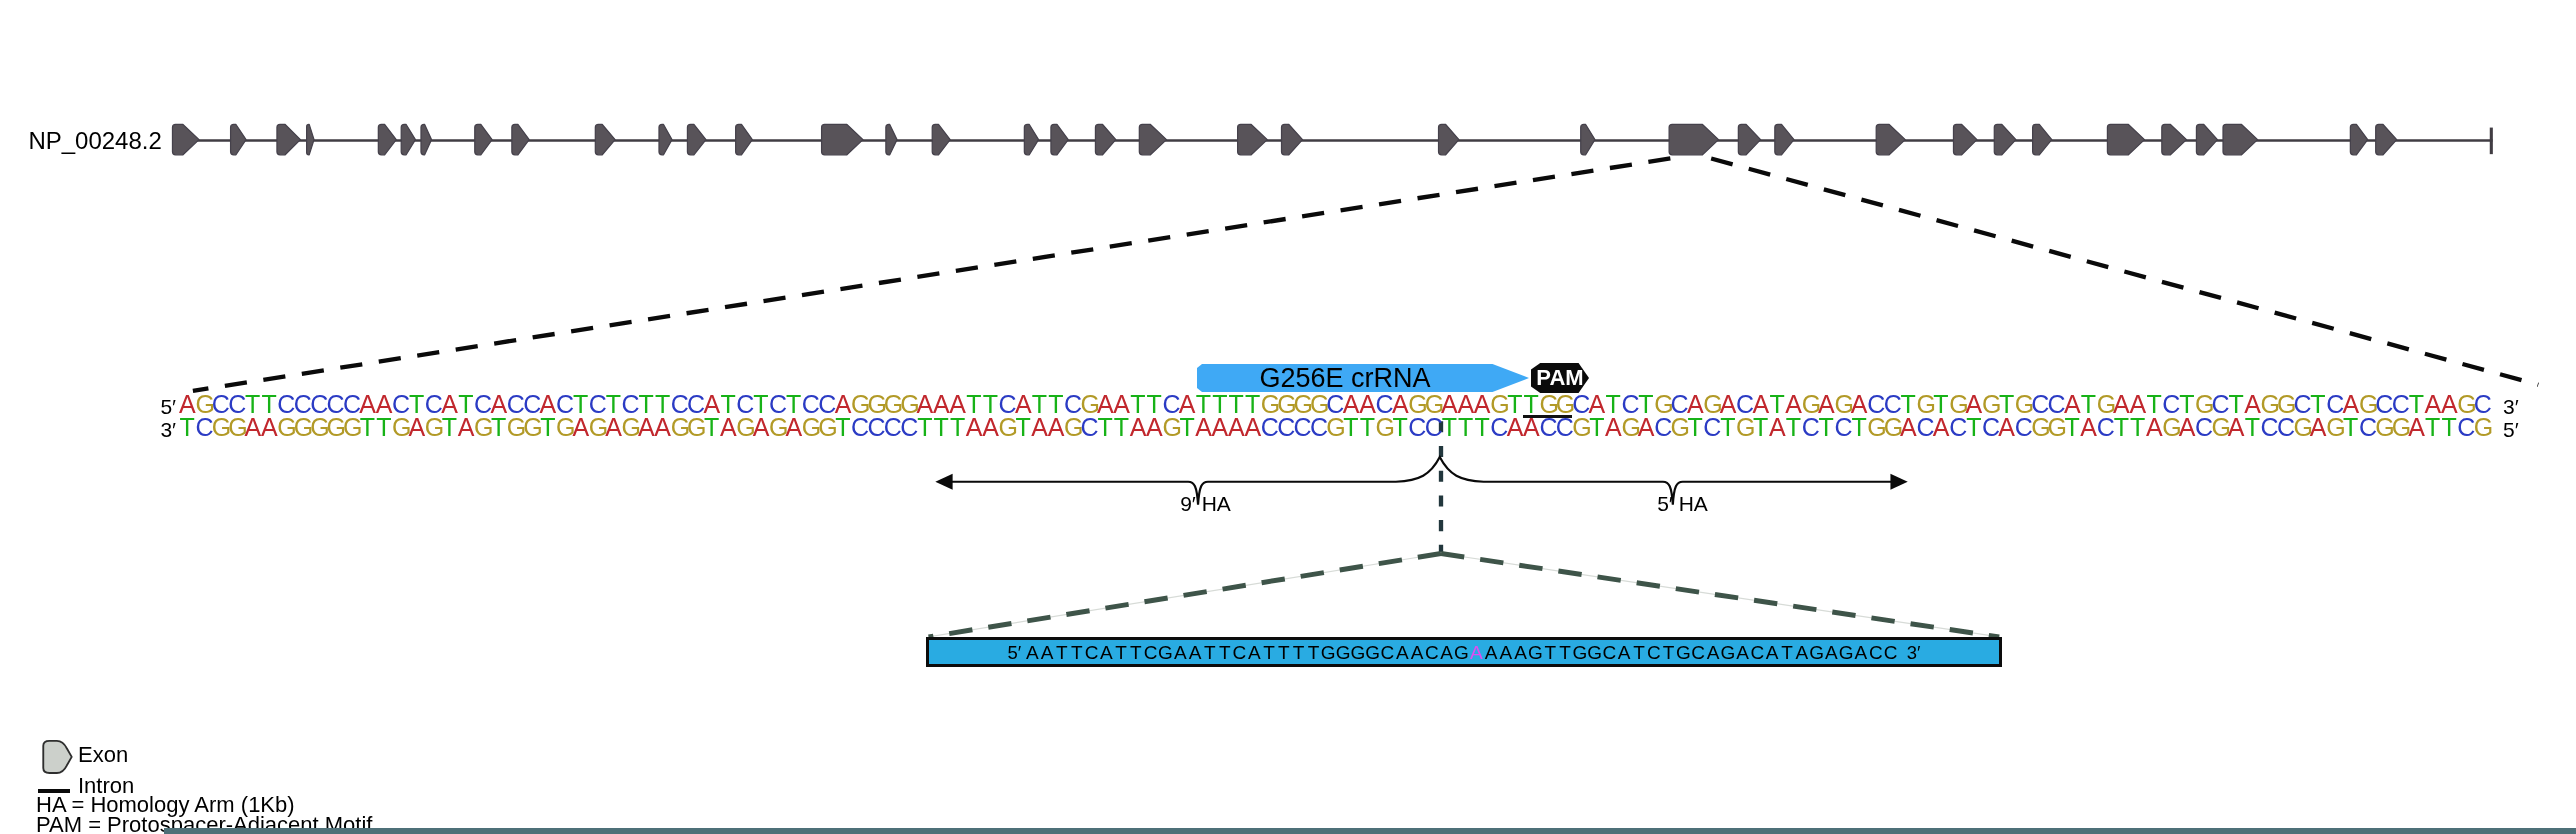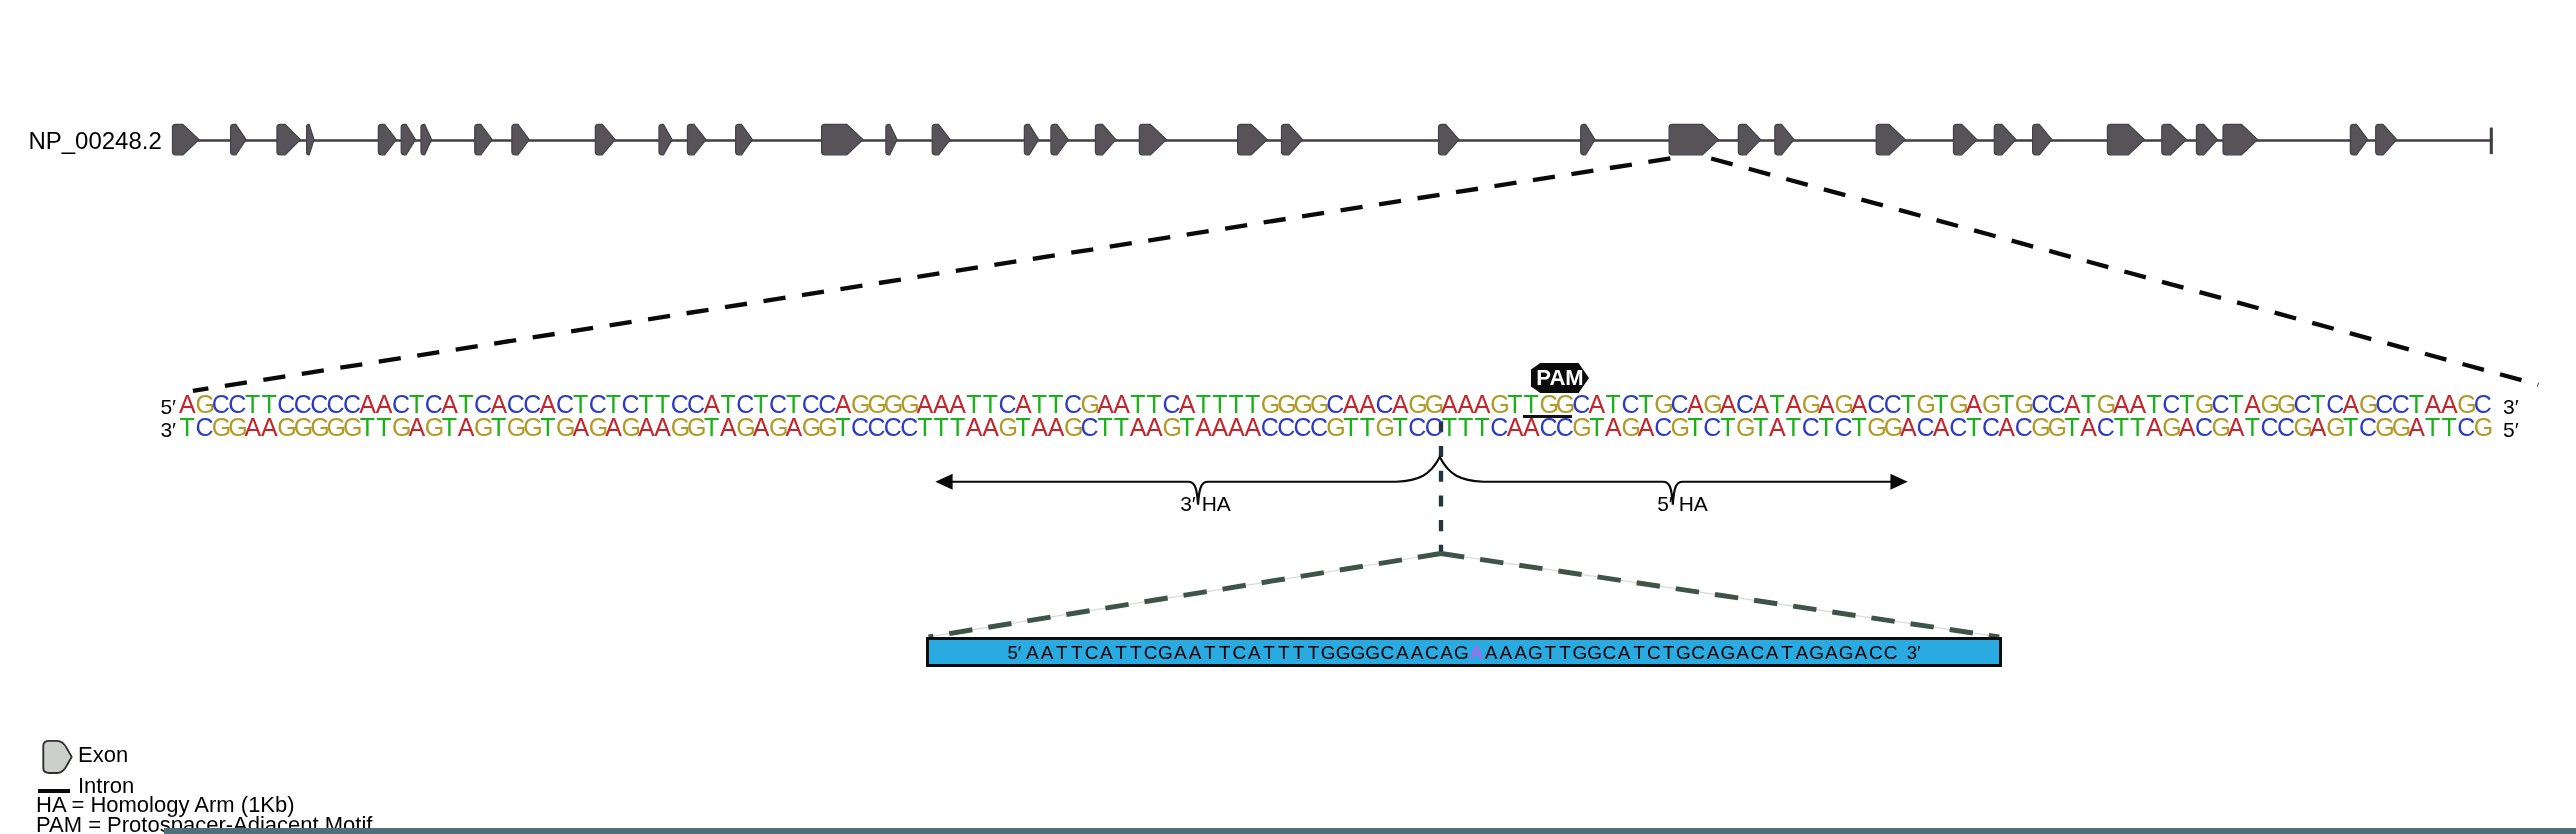--- a/index.html
+++ b/index.html
@@ -113,26 +113,29 @@
   <div class="abs gene-label">NP_00248.2</div>
 
   <div class="abs end-label" style="left:150px;top:396px;width:26px;text-align:right;">5′</div>
   <div class="abs end-label" style="left:150px;top:419px;width:26px;text-align:right;">3′</div>
   <div class="abs end-label" style="left:2503px;top:396px;">3′</div>
   <div class="abs end-label" style="left:2503px;top:419px;">5′</div>
 
   <div id="top-strand" class="abs strand"><span style="color: rgb(193, 39, 45);">A</span><span style="color: rgb(178, 154, 39);">G</span><span style="color: rgb(43, 59, 196);">C</span><span style="color: rgb(43, 59, 196);">C</span><span style="color: rgb(23, 178, 23);">T</span><span style="color: rgb(23, 178, 23);">T</span><span style="color: rgb(43, 59, 196);">C</span><span style="color: rgb(43, 59, 196);">C</span><span style="color: rgb(43, 59, 196);">C</span><span style="color: rgb(43, 59, 196);">C</span><span style="color: rgb(43, 59, 196);">C</span><span style="color: rgb(193, 39, 45);">A</span><span style="color: rgb(193, 39, 45);">A</span><span style="color: rgb(43, 59, 196);">C</span><span style="color: rgb(23, 178, 23);">T</span><span style="color: rgb(43, 59, 196);">C</span><span style="color: rgb(193, 39, 45);">A</span><span style="color: rgb(23, 178, 23);">T</span><span style="color: rgb(43, 59, 196);">C</span><span style="color: rgb(193, 39, 45);">A</span><span style="color: rgb(43, 59, 196);">C</span><span style="color: rgb(43, 59, 196);">C</span><span style="color: rgb(193, 39, 45);">A</span><span style="color: rgb(43, 59, 196);">C</span><span style="color: rgb(23, 178, 23);">T</span><span style="color: rgb(43, 59, 196);">C</span><span style="color: rgb(23, 178, 23);">T</span><span style="color: rgb(43, 59, 196);">C</span><span style="color: rgb(23, 178, 23);">T</span><span style="color: rgb(23, 178, 23);">T</span><span style="color: rgb(43, 59, 196);">C</span><span style="color: rgb(43, 59, 196);">C</span><span style="color: rgb(193, 39, 45);">A</span><span style="color: rgb(23, 178, 23);">T</span><span style="color: rgb(43, 59, 196);">C</span><span style="color: rgb(23, 178, 23);">T</span><span style="color: rgb(43, 59, 196);">C</span><span style="color: rgb(23, 178, 23);">T</span><span style="color: rgb(43, 59, 196);">C</span><span style="color: rgb(43, 59, 196);">C</span><span style="color: rgb(193, 39, 45);">A</span><span style="color: rgb(178, 154, 39);">G</span><span style="color: rgb(178, 154, 39);">G</span><span style="color: rgb(178, 154, 39);">G</span><span style="color: rgb(178, 154, 39);">G</span><span style="color: rgb(193, 39, 45);">A</span><span style="color: rgb(193, 39, 45);">A</span><span style="color: rgb(193, 39, 45);">A</span><span style="color: rgb(23, 178, 23);">T</span><span style="color: rgb(23, 178, 23);">T</span><span style="color: rgb(43, 59, 196);">C</span><span style="color: rgb(193, 39, 45);">A</span><span style="color: rgb(23, 178, 23);">T</span><span style="color: rgb(23, 178, 23);">T</span><span style="color: rgb(43, 59, 196);">C</span><span style="color: rgb(178, 154, 39);">G</span><span style="color: rgb(193, 39, 45);">A</span><span style="color: rgb(193, 39, 45);">A</span><span style="color: rgb(23, 178, 23);">T</span><span style="color: rgb(23, 178, 23);">T</span><span style="color: rgb(43, 59, 196);">C</span><span style="color: rgb(193, 39, 45);">A</span><span style="color: rgb(23, 178, 23);">T</span><span style="color: rgb(23, 178, 23);">T</span><span style="color: rgb(23, 178, 23);">T</span><span style="color: rgb(23, 178, 23);">T</span><span style="color: rgb(178, 154, 39);">G</span><span style="color: rgb(178, 154, 39);">G</span><span style="color: rgb(178, 154, 39);">G</span><span style="color: rgb(178, 154, 39);">G</span><span style="color: rgb(43, 59, 196);">C</span><span style="color: rgb(193, 39, 45);">A</span><span style="color: rgb(193, 39, 45);">A</span><span style="color: rgb(43, 59, 196);">C</span><span style="color: rgb(193, 39, 45);">A</span><span style="color: rgb(178, 154, 39);">G</span><span style="color: rgb(178, 154, 39);">G</span><span style="color: rgb(193, 39, 45);">A</span><span style="color: rgb(193, 39, 45);">A</span><span style="color: rgb(193, 39, 45);">A</span><span style="color: rgb(178, 154, 39);">G</span><span style="color: rgb(23, 178, 23);">T</span><span class="pam-u" style="color: rgb(23, 178, 23);">T</span><span class="pam-u" style="color: rgb(178, 154, 39);">G</span><span class="pam-u" style="color: rgb(178, 154, 39);">G</span><span style="color: rgb(43, 59, 196);">C</span><span style="color: rgb(193, 39, 45);">A</span><span style="color: rgb(23, 178, 23);">T</span><span style="color: rgb(43, 59, 196);">C</span><span style="color: rgb(23, 178, 23);">T</span><span style="color: rgb(178, 154, 39);">G</span><span style="color: rgb(43, 59, 196);">C</span><span style="color: rgb(193, 39, 45);">A</span><span style="color: rgb(178, 154, 39);">G</span><span style="color: rgb(193, 39, 45);">A</span><span style="color: rgb(43, 59, 196);">C</span><span style="color: rgb(193, 39, 45);">A</span><span style="color: rgb(23, 178, 23);">T</span><span style="color: rgb(193, 39, 45);">A</span><span style="color: rgb(178, 154, 39);">G</span><span style="color: rgb(193, 39, 45);">A</span><span style="color: rgb(178, 154, 39);">G</span><span style="color: rgb(193, 39, 45);">A</span><span style="color: rgb(43, 59, 196);">C</span><span style="color: rgb(43, 59, 196);">C</span><span style="color: rgb(23, 178, 23);">T</span><span style="color: rgb(178, 154, 39);">G</span><span style="color: rgb(23, 178, 23);">T</span><span style="color: rgb(178, 154, 39);">G</span><span style="color: rgb(193, 39, 45);">A</span><span style="color: rgb(178, 154, 39);">G</span><span style="color: rgb(23, 178, 23);">T</span><span style="color: rgb(178, 154, 39);">G</span><span style="color: rgb(43, 59, 196);">C</span><span style="color: rgb(43, 59, 196);">C</span><span style="color: rgb(193, 39, 45);">A</span><span style="color: rgb(23, 178, 23);">T</span><span style="color: rgb(178, 154, 39);">G</span><span style="color: rgb(193, 39, 45);">A</span><span style="color: rgb(193, 39, 45);">A</span><span style="color: rgb(23, 178, 23);">T</span><span style="color: rgb(43, 59, 196);">C</span><span style="color: rgb(23, 178, 23);">T</span><span style="color: rgb(178, 154, 39);">G</span><span style="color: rgb(43, 59, 196);">C</span><span style="color: rgb(23, 178, 23);">T</span><span style="color: rgb(193, 39, 45);">A</span><span style="color: rgb(178, 154, 39);">G</span><span style="color: rgb(178, 154, 39);">G</span><span style="color: rgb(43, 59, 196);">C</span><span style="color: rgb(23, 178, 23);">T</span><span style="color: rgb(43, 59, 196);">C</span><span style="color: rgb(193, 39, 45);">A</span><span style="color: rgb(178, 154, 39);">G</span><span style="color: rgb(43, 59, 196);">C</span><span style="color: rgb(43, 59, 196);">C</span><span style="color: rgb(23, 178, 23);">T</span><span style="color: rgb(193, 39, 45);">A</span><span style="color: rgb(193, 39, 45);">A</span><span style="color: rgb(178, 154, 39);">G</span><span style="color: rgb(43, 59, 196);">C</span></div>
   <div id="bottom-strand" class="abs strand"><span style="color: rgb(23, 178, 23);">T</span><span style="color: rgb(43, 59, 196);">C</span><span style="color: rgb(178, 154, 39);">G</span><span style="color: rgb(178, 154, 39);">G</span><span style="color: rgb(193, 39, 45);">A</span><span style="color: rgb(193, 39, 45);">A</span><span style="color: rgb(178, 154, 39);">G</span><span style="color: rgb(178, 154, 39);">G</span><span style="color: rgb(178, 154, 39);">G</span><span style="color: rgb(178, 154, 39);">G</span><span style="color: rgb(178, 154, 39);">G</span><span style="color: rgb(23, 178, 23);">T</span><span style="color: rgb(23, 178, 23);">T</span><span style="color: rgb(178, 154, 39);">G</span><span style="color: rgb(193, 39, 45);">A</span><span style="color: rgb(178, 154, 39);">G</span><span style="color: rgb(23, 178, 23);">T</span><span style="color: rgb(193, 39, 45);">A</span><span style="color: rgb(178, 154, 39);">G</span><span style="color: rgb(23, 178, 23);">T</span><span style="color: rgb(178, 154, 39);">G</span><span style="color: rgb(178, 154, 39);">G</span><span style="color: rgb(23, 178, 23);">T</span><span style="color: rgb(178, 154, 39);">G</span><span style="color: rgb(193, 39, 45);">A</span><span style="color: rgb(178, 154, 39);">G</span><span style="color: rgb(193, 39, 45);">A</span><span style="color: rgb(178, 154, 39);">G</span><span style="color: rgb(193, 39, 45);">A</span><span style="color: rgb(193, 39, 45);">A</span><span style="color: rgb(178, 154, 39);">G</span><span style="color: rgb(178, 154, 39);">G</span><span style="color: rgb(23, 178, 23);">T</span><span style="color: rgb(193, 39, 45);">A</span><span style="color: rgb(178, 154, 39);">G</span><span style="color: rgb(193, 39, 45);">A</span><span style="color: rgb(178, 154, 39);">G</span><span style="color: rgb(193, 39, 45);">A</span><span style="color: rgb(178, 154, 39);">G</span><span style="color: rgb(178, 154, 39);">G</span><span style="color: rgb(23, 178, 23);">T</span><span style="color: rgb(43, 59, 196);">C</span><span style="color: rgb(43, 59, 196);">C</span><span style="color: rgb(43, 59, 196);">C</span><span style="color: rgb(43, 59, 196);">C</span><span style="color: rgb(23, 178, 23);">T</span><span style="color: rgb(23, 178, 23);">T</span><span style="color: rgb(23, 178, 23);">T</span><span style="color: rgb(193, 39, 45);">A</span><span style="color: rgb(193, 39, 45);">A</span><span style="color: rgb(178, 154, 39);">G</span><span style="color: rgb(23, 178, 23);">T</span><span style="color: rgb(193, 39, 45);">A</span><span style="color: rgb(193, 39, 45);">A</span><span style="color: rgb(178, 154, 39);">G</span><span style="color: rgb(43, 59, 196);">C</span><span style="color: rgb(23, 178, 23);">T</span><span style="color: rgb(23, 178, 23);">T</span><span style="color: rgb(193, 39, 45);">A</span><span style="color: rgb(193, 39, 45);">A</span><span style="color: rgb(178, 154, 39);">G</span><span style="color: rgb(23, 178, 23);">T</span><span style="color: rgb(193, 39, 45);">A</span><span style="color: rgb(193, 39, 45);">A</span><span style="color: rgb(193, 39, 45);">A</span><span style="color: rgb(193, 39, 45);">A</span><span style="color: rgb(43, 59, 196);">C</span><span style="color: rgb(43, 59, 196);">C</span><span style="color: rgb(43, 59, 196);">C</span><span style="color: rgb(43, 59, 196);">C</span><span style="color: rgb(178, 154, 39);">G</span><span style="color: rgb(23, 178, 23);">T</span><span style="color: rgb(23, 178, 23);">T</span><span style="color: rgb(178, 154, 39);">G</span><span style="color: rgb(23, 178, 23);">T</span><span style="color: rgb(43, 59, 196);">C</span><span style="color: rgb(43, 59, 196);">C</span><span style="color: rgb(23, 178, 23);">T</span><span style="color: rgb(23, 178, 23);">T</span><span style="color: rgb(23, 178, 23);">T</span><span style="color: rgb(43, 59, 196);">C</span><span style="color: rgb(193, 39, 45);">A</span><span style="color: rgb(193, 39, 45);">A</span><span style="color: rgb(43, 59, 196);">C</span><span style="color: rgb(43, 59, 196);">C</span><span style="color: rgb(178, 154, 39);">G</span><span style="color: rgb(23, 178, 23);">T</span><span style="color: rgb(193, 39, 45);">A</span><span style="color: rgb(178, 154, 39);">G</span><span style="color: rgb(193, 39, 45);">A</span><span style="color: rgb(43, 59, 196);">C</span><span style="color: rgb(178, 154, 39);">G</span><span style="color: rgb(23, 178, 23);">T</span><span style="color: rgb(43, 59, 196);">C</span><span style="color: rgb(23, 178, 23);">T</span><span style="color: rgb(178, 154, 39);">G</span><span style="color: rgb(23, 178, 23);">T</span><span style="color: rgb(193, 39, 45);">A</span><span style="color: rgb(23, 178, 23);">T</span><span style="color: rgb(43, 59, 196);">C</span><span style="color: rgb(23, 178, 23);">T</span><span style="color: rgb(43, 59, 196);">C</span><span style="color: rgb(23, 178, 23);">T</span><span style="color: rgb(178, 154, 39);">G</span><span style="color: rgb(178, 154, 39);">G</span><span style="color: rgb(193, 39, 45);">A</span><span style="color: rgb(43, 59, 196);">C</span><span style="color: rgb(193, 39, 45);">A</span><span style="color: rgb(43, 59, 196);">C</span><span style="color: rgb(23, 178, 23);">T</span><span style="color: rgb(43, 59, 196);">C</span><span style="color: rgb(193, 39, 45);">A</span><span style="color: rgb(43, 59, 196);">C</span><span style="color: rgb(178, 154, 39);">G</span><span style="color: rgb(178, 154, 39);">G</span><span style="color: rgb(23, 178, 23);">T</span><span style="color: rgb(193, 39, 45);">A</span><span style="color: rgb(43, 59, 196);">C</span><span style="color: rgb(23, 178, 23);">T</span><span style="color: rgb(23, 178, 23);">T</span><span style="color: rgb(193, 39, 45);">A</span><span style="color: rgb(178, 154, 39);">G</span><span style="color: rgb(193, 39, 45);">A</span><span style="color: rgb(43, 59, 196);">C</span><span style="color: rgb(178, 154, 39);">G</span><span style="color: rgb(193, 39, 45);">A</span><span style="color: rgb(23, 178, 23);">T</span><span style="color: rgb(43, 59, 196);">C</span><span style="color: rgb(43, 59, 196);">C</span><span style="color: rgb(178, 154, 39);">G</span><span style="color: rgb(193, 39, 45);">A</span><span style="color: rgb(178, 154, 39);">G</span><span style="color: rgb(23, 178, 23);">T</span><span style="color: rgb(43, 59, 196);">C</span><span style="color: rgb(178, 154, 39);">G</span><span style="color: rgb(178, 154, 39);">G</span><span style="color: rgb(193, 39, 45);">A</span><span style="color: rgb(23, 178, 23);">T</span><span style="color: rgb(23, 178, 23);">T</span><span style="color: rgb(43, 59, 196);">C</span><span style="color: rgb(178, 154, 39);">G</span></div>
 
+  <div id="crrna-arrow" class="abs crrna-arrow" style="background: rgb(63, 169, 245);">
+    <div class="lbl">G256E crRNA</div>
+  </div>
 
   <div class="abs pam-badge">
     <span>PAM</span>
   </div>
 
-  <div id="ha-left-label" class="abs ha-label">3′ HA</div>
+  <div id="ha-left-label" class="abs ha-label">9′ HA</div>
   <div id="ha-right-label" class="abs ha-label">5′ HA</div>
 
   <div id="donor-box" class="abs donor-box" style="background: rgb(41, 171, 226);">
     <div id="donor-seq" class="donor-seq"><span class="edge">5′</span><span>A</span><span>A</span><span>T</span><span>T</span><span>C</span><span>A</span><span>T</span><span>T</span><span>C</span><span>G</span><span>A</span><span>A</span><span>T</span><span>T</span><span>C</span><span>A</span><span>T</span><span>T</span><span>T</span><span>T</span><span>G</span><span>G</span><span>G</span><span>G</span><span>C</span><span>A</span><span>A</span><span>C</span><span>A</span><span>G</span><span style="color: rgb(224, 77, 240);">A</span><span>A</span><span>A</span><span>A</span><span>G</span><span>T</span><span>T</span><span>G</span><span>G</span><span>C</span><span>A</span><span>T</span><span>C</span><span>T</span><span>G</span><span>C</span><span>A</span><span>G</span><span>A</span><span>C</span><span>A</span><span>T</span><span>A</span><span>G</span><span>A</span><span>G</span><span>A</span><span>C</span><span>C</span><span class="edge">&nbsp;3′</span></div>
   </div>
 
   <div class="abs legend" id="legend-exon-label">Exon</div>
   <div class="abs legend" id="legend-intron-label">Intron</div>
   <div class="abs" id="legend-intron-line"></div>
   <div class="abs legend" id="legend-ha">HA = Homology Arm (1Kb)</div>

